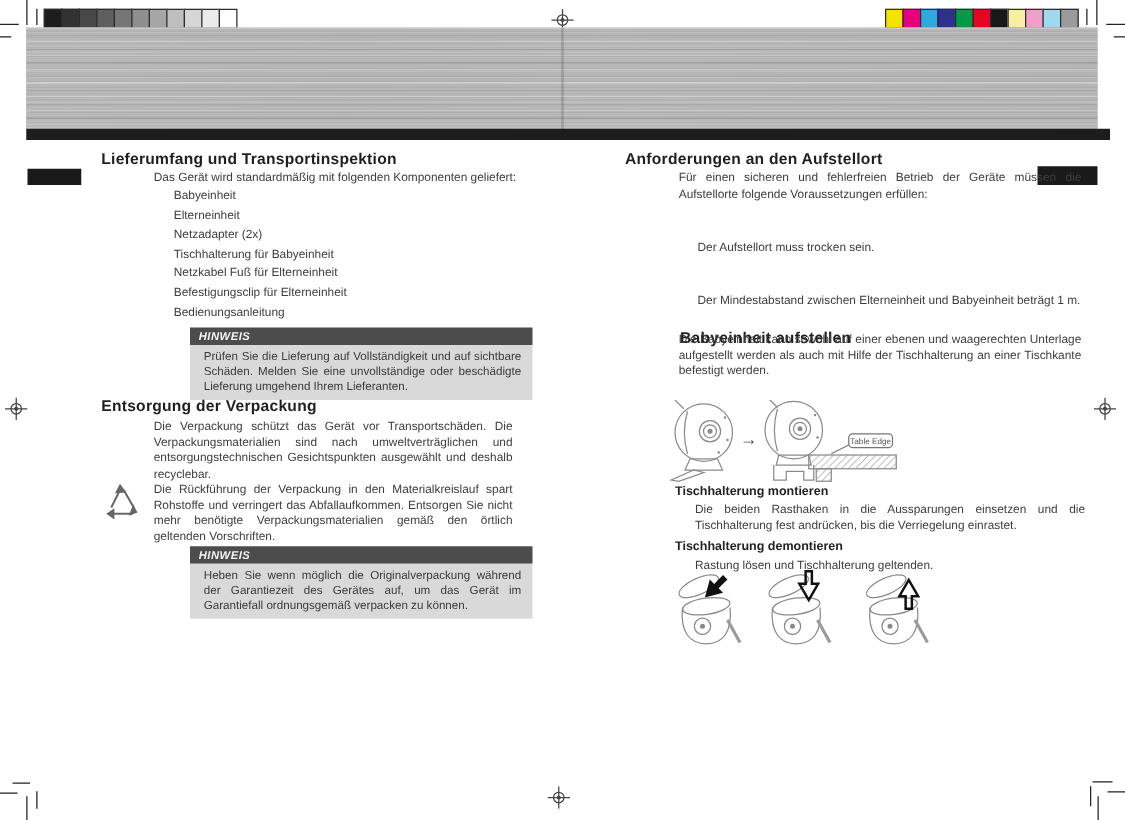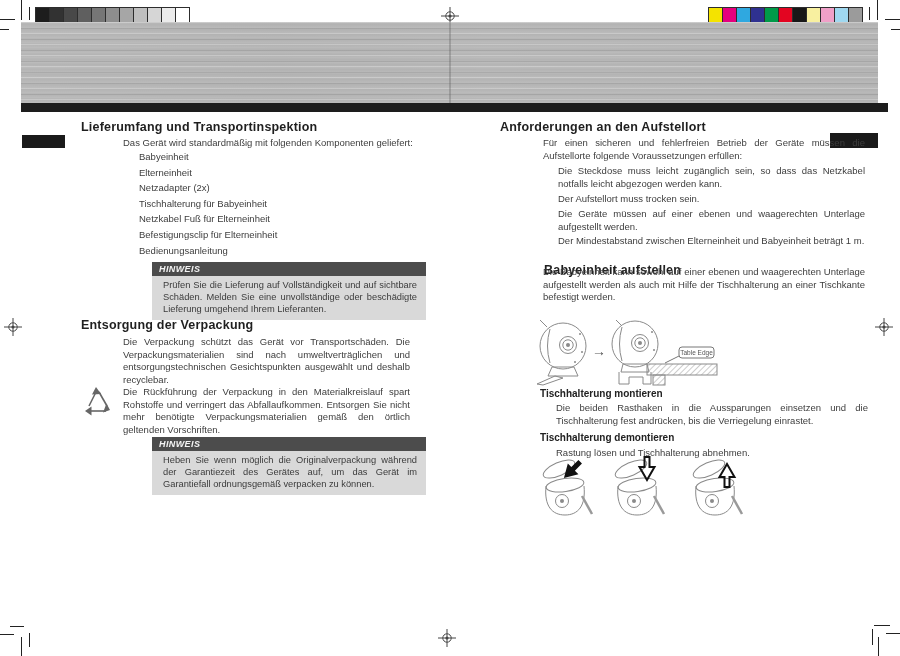--- a/index.html
+++ b/index.html
@@ -154,23 +154,21 @@
   <div class="p" style="left:123px;top:386px;width:287px;">Die Rückführung der Verpackung in den Materialkreislauf spart Rohstoffe und verringert das Abfallaufkommen. Entsorgen Sie nicht mehr benötigte Verpackungsmaterialien gemäß den örtlich geltenden Vorschriften.</div>
 
   <div class="note" style="left:124px;top:437px;width:274px;">
     <div class="note-head">HINWEIS</div>
     <div class="note-body">Heben Sie wenn möglich die Originalverpackung während der Garantiezeit des Gerätes auf, um das Gerät im Garantiefall ordnungsgemäß verpacken zu können.</div>
   </div>
 
   <div class="h1" style="left:500px;top:120px;">Anforderungen an den Aufstellort</div>
   <div class="p" style="left:543px;top:137px;width:322px;">Für einen sicheren und fehlerfreien Betrieb der Geräte müssen die Aufstellorte folgende Voraussetzungen erfüllen:</div>
 
-  <div class="p" style="left:558px;top:165px;width:307px;">Die Steckdose muss leicht zugänglich sein, so dass das Netzkabel notfalls leicht abgezogen werden kann.</div>
   <div class="p" style="left:558px;top:193px;width:307px;text-align:left;">Der Aufstellort muss trocken sein.</div>
-  <div class="p" style="left:558px;top:208px;width:307px;">Die Geräte müssen auf einer ebenen und waagerechten Unterlage aufgestellt werden.</div>
   <div class="p" style="left:558px;top:235px;width:307px;">Der Mindestabstand zwischen Elterneinheit und Babyeinheit beträgt 1 m.</div>
 
   <div class="h1" style="left:500px;top:263px;padding-left:44px;">Babyeinheit aufstellen</div>
   <div class="p" style="left:543px;top:266px;width:322px;">Die Babyeinheit kann sowohl auf einer ebenen und waagerechten Unterlage aufgestellt werden als auch mit Hilfe der Tischhalterung an einer Tischkante befestigt werden.</div>
 
   <svg class="abs" style="left:535px;top:320px;" width="185" height="66" viewBox="0 0 185 66">
     <g stroke="#8a8a8a" stroke-width="1" fill="none">
 
       <path d="M12,7 L5,0"></path>
       <circle cx="28" cy="26" r="23"></circle>
@@ -213,21 +211,21 @@
       <rect x="144" y="27" width="35" height="11" rx="3" fill="#ffffff" stroke="#777"></rect>
       <line x1="144" y1="36" x2="130" y2="43" stroke="#777" stroke-width="1"></line>
       <text x="161.5" y="35" font-size="6.5" fill="#555" text-anchor="middle">Table Edge</text>
     </g>
   </svg>
 
   <div class="h2" style="left:540px;top:388px;">Tischhalterung montieren</div>
   <div class="p" style="left:556px;top:402px;width:312px;">Die beiden Rasthaken in die Aussparungen einsetzen und die Tischhalterung fest andrücken, bis die Verriegelung einrastet.</div>
 
   <div class="h2" style="left:540px;top:432px;">Tischhalterung demontieren</div>
-  <div class="pline" style="left:556px;top:447px;">Rastung lösen und Tischhalterung abnehmen.</div>
+  <div class="pline" style="left:556px;top:447px;">Rastung lösen und Tischhalterung geltenden.</div>
 
   <svg class="abs" style="left:535px;top:456px;" width="215" height="75" viewBox="0 0 215 75">
     <defs>
       <path id="arrow-shape" d="M-2.5,-13 L2.5,-13 L2.5,-3 L7.5,-3 L0,10 L-7.5,-3 L-2.5,-3 Z"></path>
     </defs>
 
     <g stroke="#8a8a8a" stroke-width="1" fill="none">
       <ellipse cx="24" cy="13" rx="17" ry="6.5" transform="rotate(-24 24 13)"></ellipse>
       <ellipse cx="30" cy="29" rx="19" ry="6.5" transform="rotate(-8 30 29)"></ellipse>
       <path d="M11,30 C9,50 17,59 30,59 C43,59 51,50 49,30"></path>

